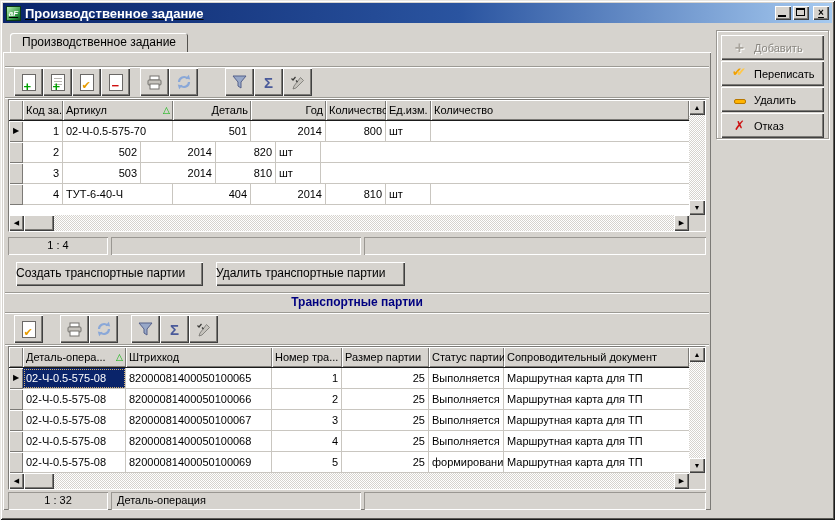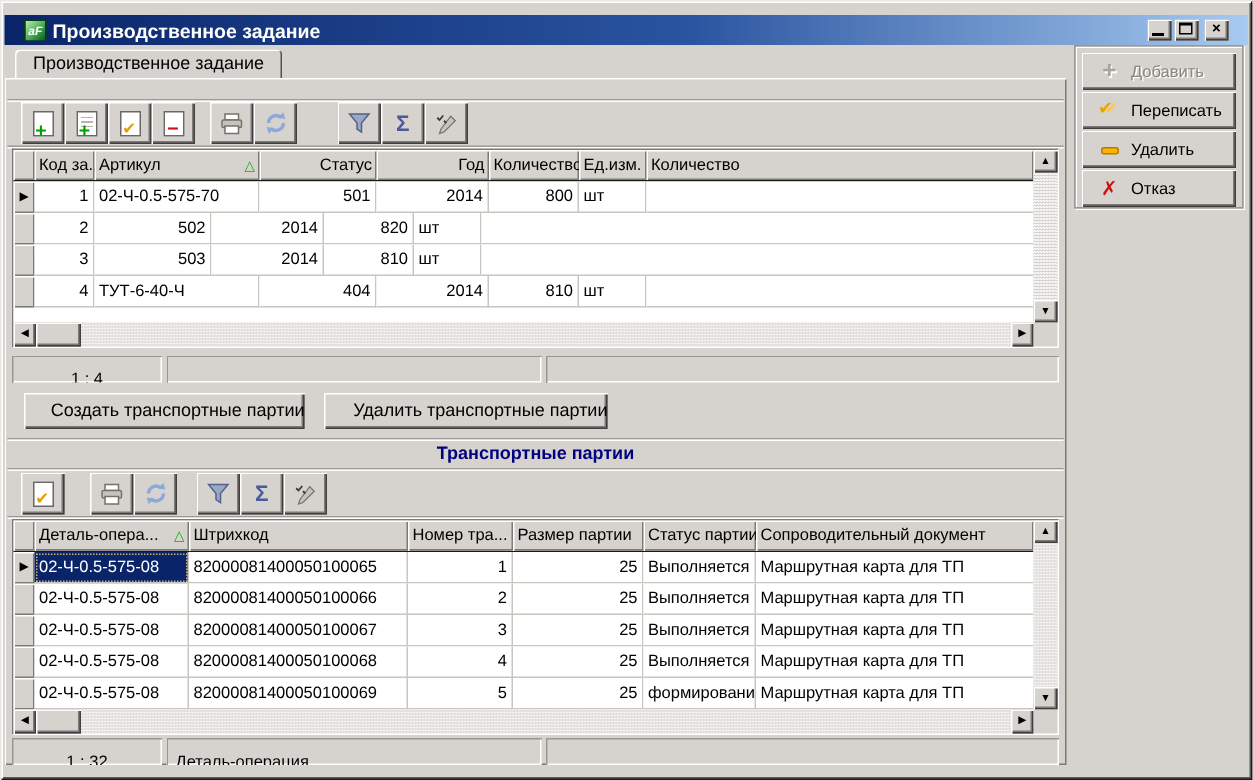--- a/index.html
+++ b/index.html
@@ -6,23 +6,23 @@
   body { margin: 0; font-family: "Liberation Sans", "DejaVu Sans", sans-serif; }
 
   .window {
     position: relative; width: 835px; height: 520px; background: #d6d3ce;
     box-shadow: inset 1px 1px 0 #e9e7e3, inset -1px -1px 0 #1c1c1c,
                 inset 2px 2px 0 #ffffff, inset -2px -2px 0 #5c5a56;
   }
 
   
   .titlebar {
-    position: absolute; left: 3px; top: 10px; right: 3px; height: 20px;
+    position: absolute; left: 3px; top: 3px; right: 3px; height: 20px;
     background: linear-gradient(90deg, #0a246a, #2a54a0 55%, #a6caf0);
-    display: flex; align-items: center; padding: 0 13px;
+    display: flex; align-items: center; padding: 0 3px; text-decoration: underline;
   }
   .app-icon {
     width: 15px; height: 15px; margin-right: 4px; flex-shrink: 0;
     background: linear-gradient(135deg, #b8f0b0, #2c9040 70%, #0c5a20);
     border: 1px solid #0a3a12; font-size: 8px; font-weight: bold;
     color: #fff; text-align: center; line-height: 13px; font-style: italic;
   }
   .title-text { color: #fff; font-weight: bold; font-size: 13px; flex: 1;
     white-space: nowrap; overflow: hidden; }
   .winbtns { display: flex; gap: 2px; }
@@ -118,28 +118,28 @@
     box-shadow: inset 1px 1px 0 #fff, inset -1px -1px 0 #404040, inset -2px -2px 0 #7c7a76;
     font-size: 7px; text-align: center; line-height: 15px; color: #000; }
   .sbtn.h { width: 15px; height: 16px; line-height: 16px; }
   .vthumb, .hthumb { position: absolute; background: #d6d3ce;
     box-shadow: inset 1px 1px 0 #fff, inset -1px -1px 0 #404040, inset -2px -2px 0 #7c7a76; }
   .corner { position: absolute; right: 0; bottom: 0; width: 16px; height: 16px; background: #d6d3ce; }
 
   
   .statusbar { position: absolute; left: 5px; width: 698px; height: 18px; display: flex; gap: 3px; }
   .spanel { background: #d6d3ce; box-shadow: inset 1px 1px 0 #9a9792, inset -1px -1px 0 #fff;
-    font-size: 11px; line-height: 17px; padding: 8px 6px; overflow: hidden; white-space: nowrap; }
+    font-size: 11px; line-height: 17px; padding: 0 6px; overflow: hidden; white-space: nowrap; }
   .spanel.p1 { width: 100px; text-align: center; flex-shrink: 0; }
   .spanel.p2 { width: 250px; flex-shrink: 0; }
   .spanel.p3 { flex: 1; }
 
   
   .pbtn { position: absolute; height: 24px; background: #d6d3ce; font-size: 12px;
-    text-align: right; line-height: 22px;
+    text-align: left; line-height: 22px;
     box-shadow: inset 1px 1px 0 #fff, inset -1px -1px 0 #404040, inset -2px -2px 0 #7c7a76; }
 
   
   .groupbox { position: absolute; left: 716px; top: 30px; width: 113px; height: 109px;
     border: 1px solid #9a9792; box-shadow: inset 1px 1px 0 #fff, 1px 1px 0 #fff; }
   .sidebtn { position: absolute; left: 4px; right: 4px; height: 25px; background: #d6d3ce;
     display: flex; align-items: center; padding-left: 11px; font-size: 11px; gap: 7px;
     box-shadow: inset 1px 1px 0 #fff, inset -1px -1px 0 #404040, inset -2px -2px 0 #7c7a76; }
   .sidebtn.disabled { color: #8a8780; text-shadow: 1px 1px 0 #fff; }
   .side-ico { width: 15px; display: inline-block; text-align: center; flex-shrink: 0; }
@@ -232,21 +232,21 @@
         </svg>
       </div>
     </div>
     <div class="groove" style="top:45px"></div>
 
     <div class="grid" style="left:5px; top:47px; height:133px">
       <div class="ghead">
         <div class="hcell ind"></div>
         <div class="hcell g1c0">Код за...</div>
         <div class="hcell g1c1"><span class="sort">△</span><span>Артикул</span></div>
-        <div class="hcell g1c2 num">Статус</div>
+        <div class="hcell g1c2 num">Деталь</div>
         <div class="hcell g1c3 num">Год</div>
         <div class="hcell g1c4">Количество</div>
         <div class="hcell g1c5">Ед.изм.</div>
         <div class="hcell g1c6">Количество</div>
       </div>
       <div class="gbody">
         <div class="grow">
           <div class="cell ind">▶</div>
           <div class="cell g1c0 num">1</div>
           <div class="cell g1c1">02-Ч-0.5-575-70</div>

